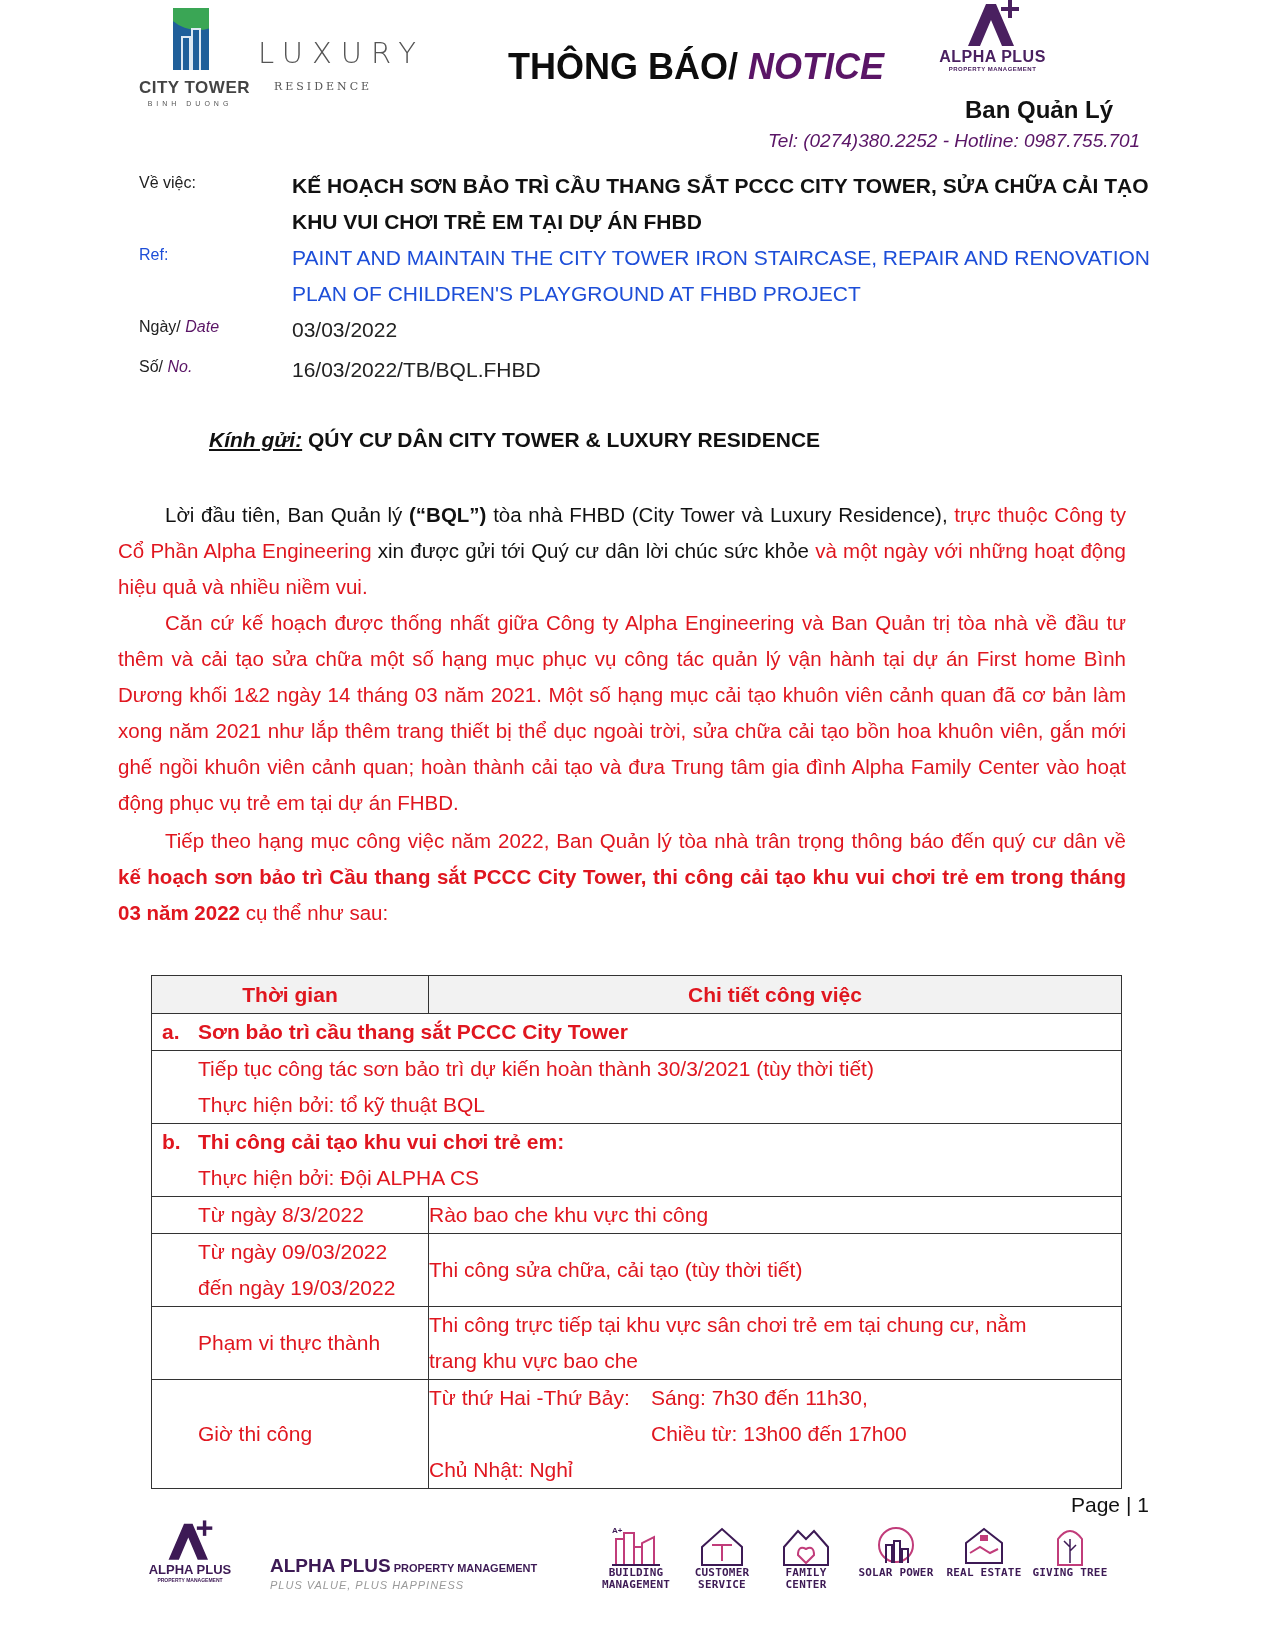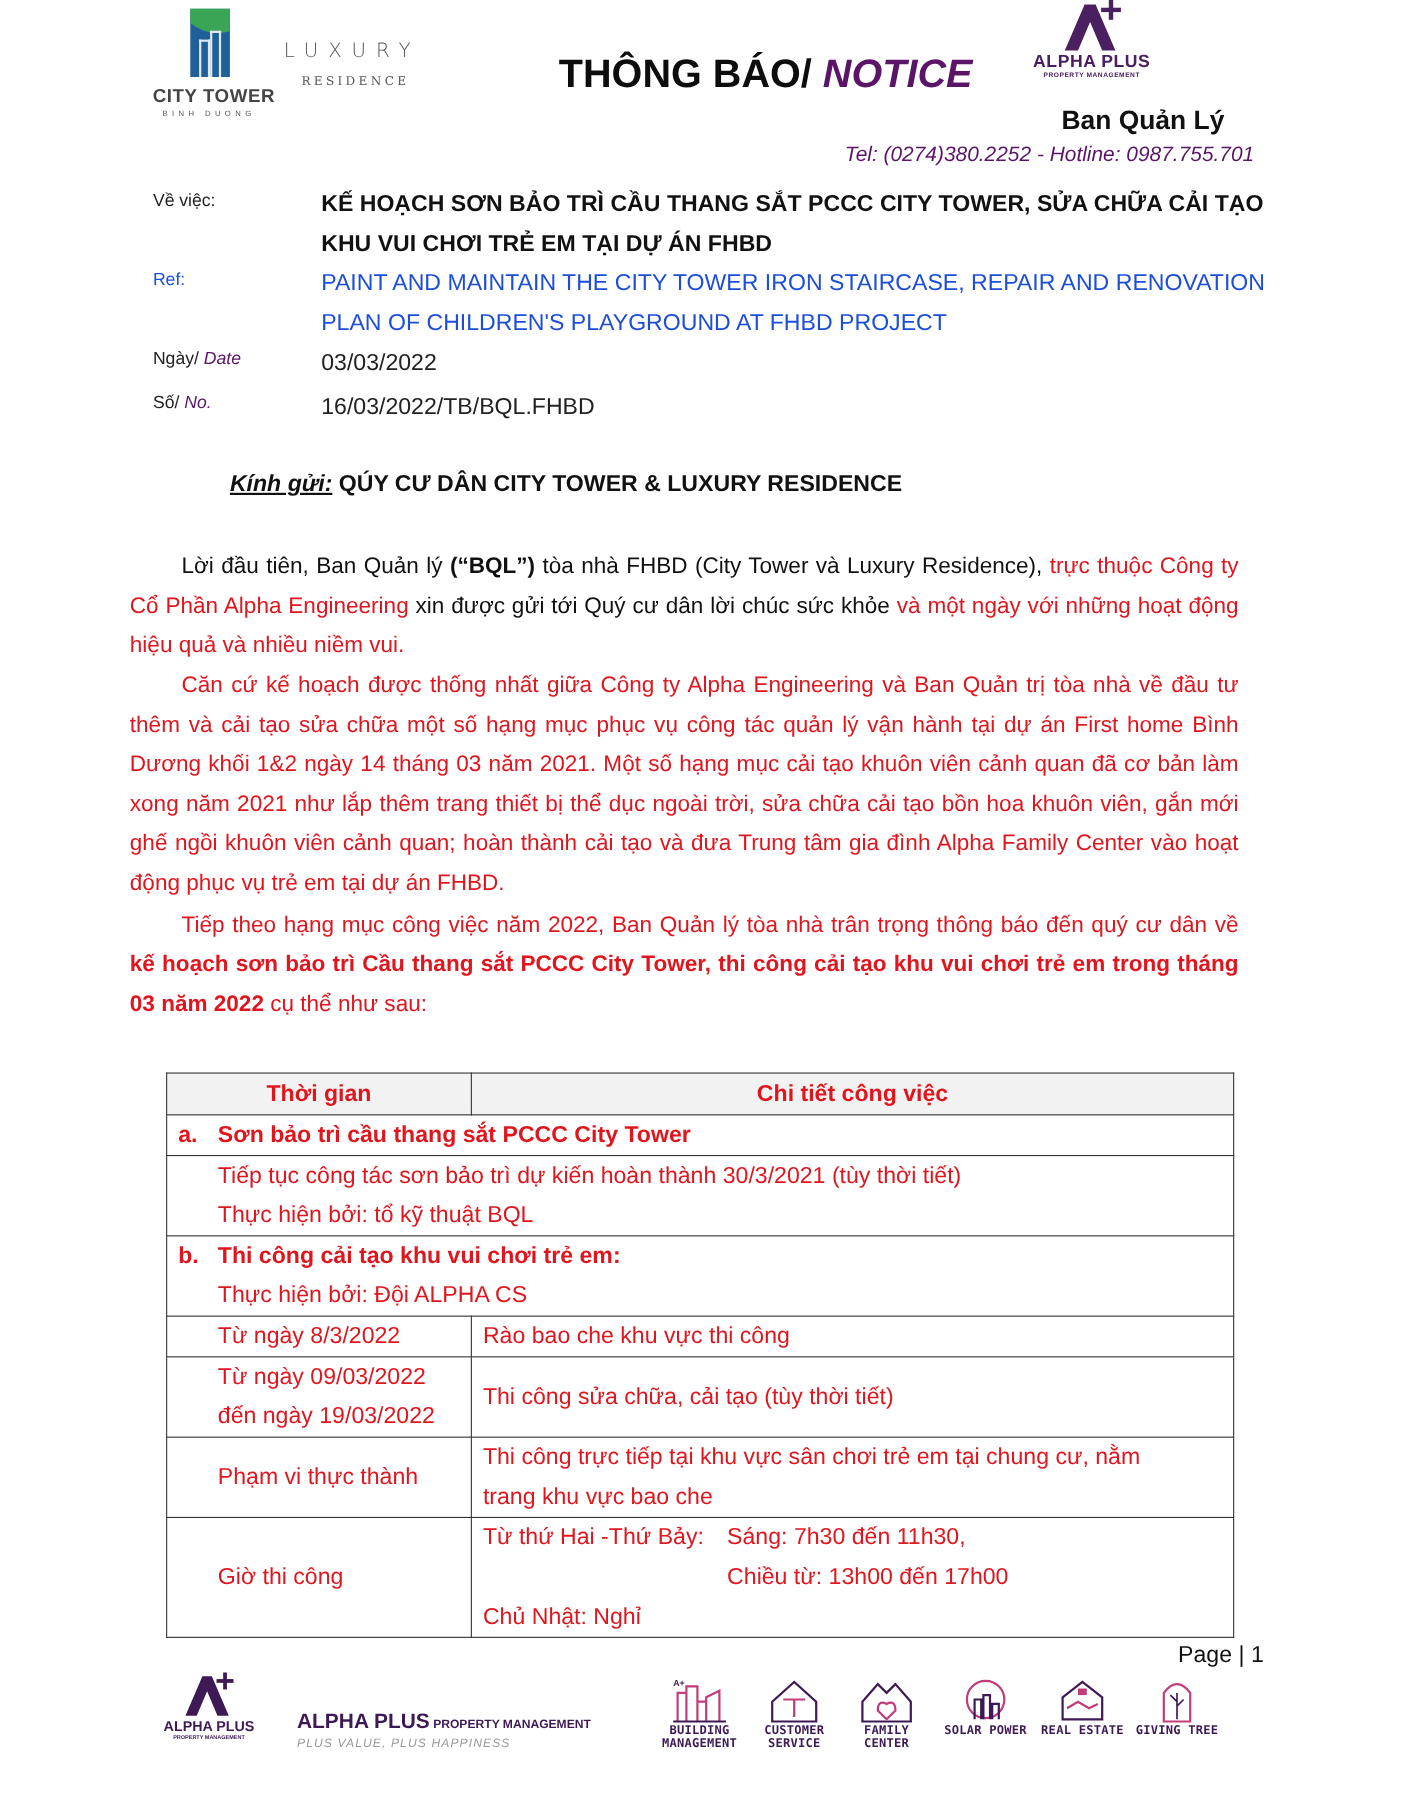--- a/index.html
+++ b/index.html
@@ -10,21 +10,21 @@
   
   .ct-logo { left: 130px; top: 8px; width: 120px; height: 100px; }
   .ct-mark { position: absolute; left: 43px; top: 0; width: 36px; height: 62px; background: #1f5f9a; overflow: hidden; }
   .ct-mark .green { position: absolute; left: -10px; top: -38px; width: 70px; height: 60px; background: #3aa655; border-radius: 0 0 50% 50%; }
   .ct-mark .bld1 { position: absolute; left: 8px; top: 28px; width: 10px; height: 34px; border: 2px solid #dfe9f3; border-bottom: none; }
   .ct-mark .bld2 { position: absolute; left: 18px; top: 20px; width: 10px; height: 42px; border: 2px solid #dfe9f3; border-bottom: none; }
   .ct-name { position: absolute; left: 0; top: 70px; width: 120px; text-align: right; font-weight: 700; font-size: 17px; color: #444; letter-spacing: 0.5px; }
   .ct-sub { position: absolute; left: 0; top: 92px; width: 120px; text-align: center; font-size: 7px; color: #555; letter-spacing: 4px; }
 
   .lux-logo { left: 258px; top: 36px; width: 120px; height: 60px; }
-  .lux-name { font-family: "DejaVu Sans", sans-serif; font-weight: 200; font-size: 18px; letter-spacing: 9px; color: #555; }
+  .lux-name { font-family: "DejaVu Sans", sans-serif; font-weight: 200; font-size: 29px; letter-spacing: 9px; color: #555; }
   .lux-sub { font-family: "DejaVu Serif", serif; font-size: 11px; letter-spacing: 3px; color: #555; margin-top: 10px; padding-left: 16px; }
 
   .title { left: 508px; top: 46px; font-size: 36px; font-weight: 700; white-space: nowrap; color: #0d0d0d; }
   .title .notice { font-style: italic; color: #5a1566; }
 
   .ap-logo { left: 930px; top: 0; width: 125px; height: 80px; text-align: center; }
   .ap-logo svg { display: block; margin: 0 auto; }
   .ap-name { font-weight: 700; font-size: 16px; color: #4a2060; letter-spacing: 0.5px; margin-top: 0px; }
   .ap-sub { font-size: 6px; font-weight: 700; color: #4a2060; letter-spacing: 0.5px; }
 
@@ -51,21 +51,21 @@
   .section-head u { text-decoration: underline; }
 
   
   table.plan { position: absolute; left: 151px; top: 975px; width: 971px; border-collapse: collapse; font-size: 21px; color: #e0161f; }
   table.plan td, table.plan th { border: 1.5px solid #333; vertical-align: middle; }
   table.plan th { background: #f2f2f2; font-weight: 700; height: 38px; text-align: center; color: #e0161f; }
   table.plan td.section { font-weight: 700; padding-left: 10px; height: 37px; }
   table.plan td.section .lbl { display: inline-block; width: 36px; }
   table.plan td.pad { padding-left: 46px; line-height: 36px; }
   table.plan td.left { padding-left: 46px; line-height: 36px; }
-  table.plan td.right { padding-left: 10px; line-height: 36px; }
+  table.plan td.right { line-height: 36px; }
   .sched-row { display: flex; }
   .sched-row .k { width: 222px; }
 
   .page-num { left: 1071px; top: 1493px; font-size: 21px; color: #111; white-space: nowrap; }
 
   
   .ft-ap { left: 140px; top: 1520px; width: 100px; text-align: center; }
   .ft-ap .n { font-weight: 700; font-size: 13px; color: #3d1a55; }
   .ft-ap .s { font-size: 5px; font-weight: 700; color: #3d1a55; }
   .ft-brand { left: 270px; top: 1555px; white-space: nowrap; }

